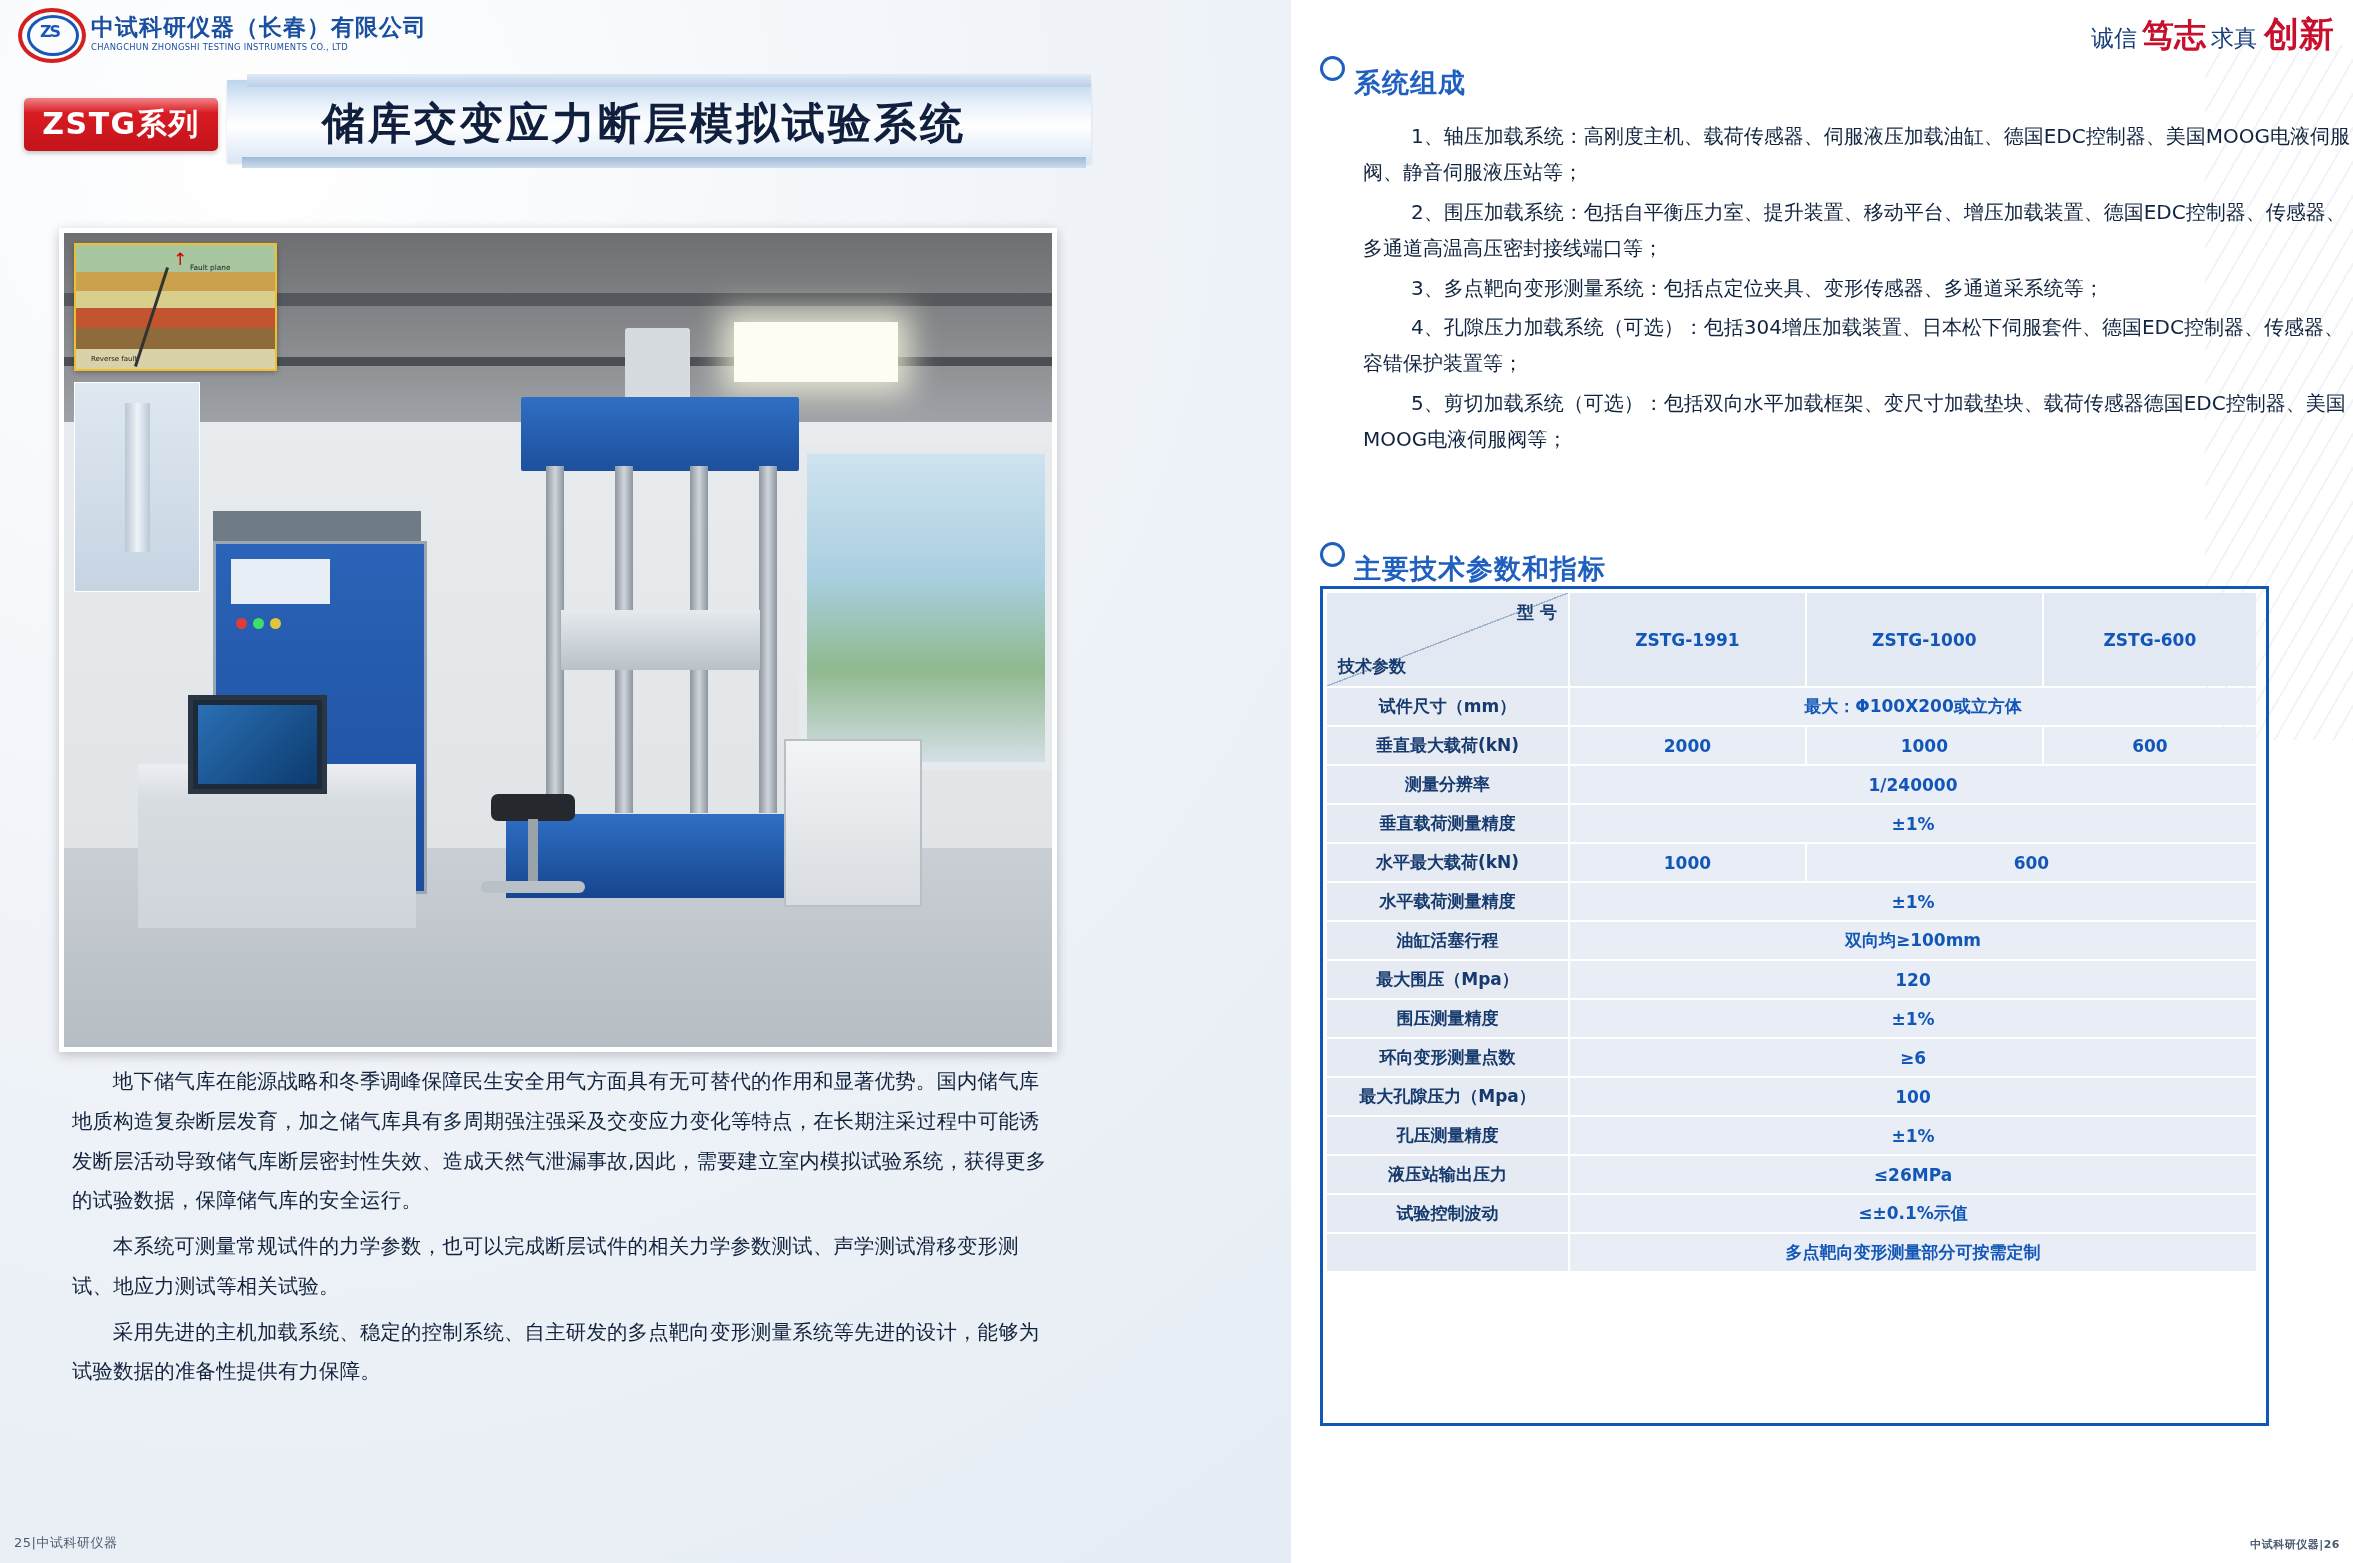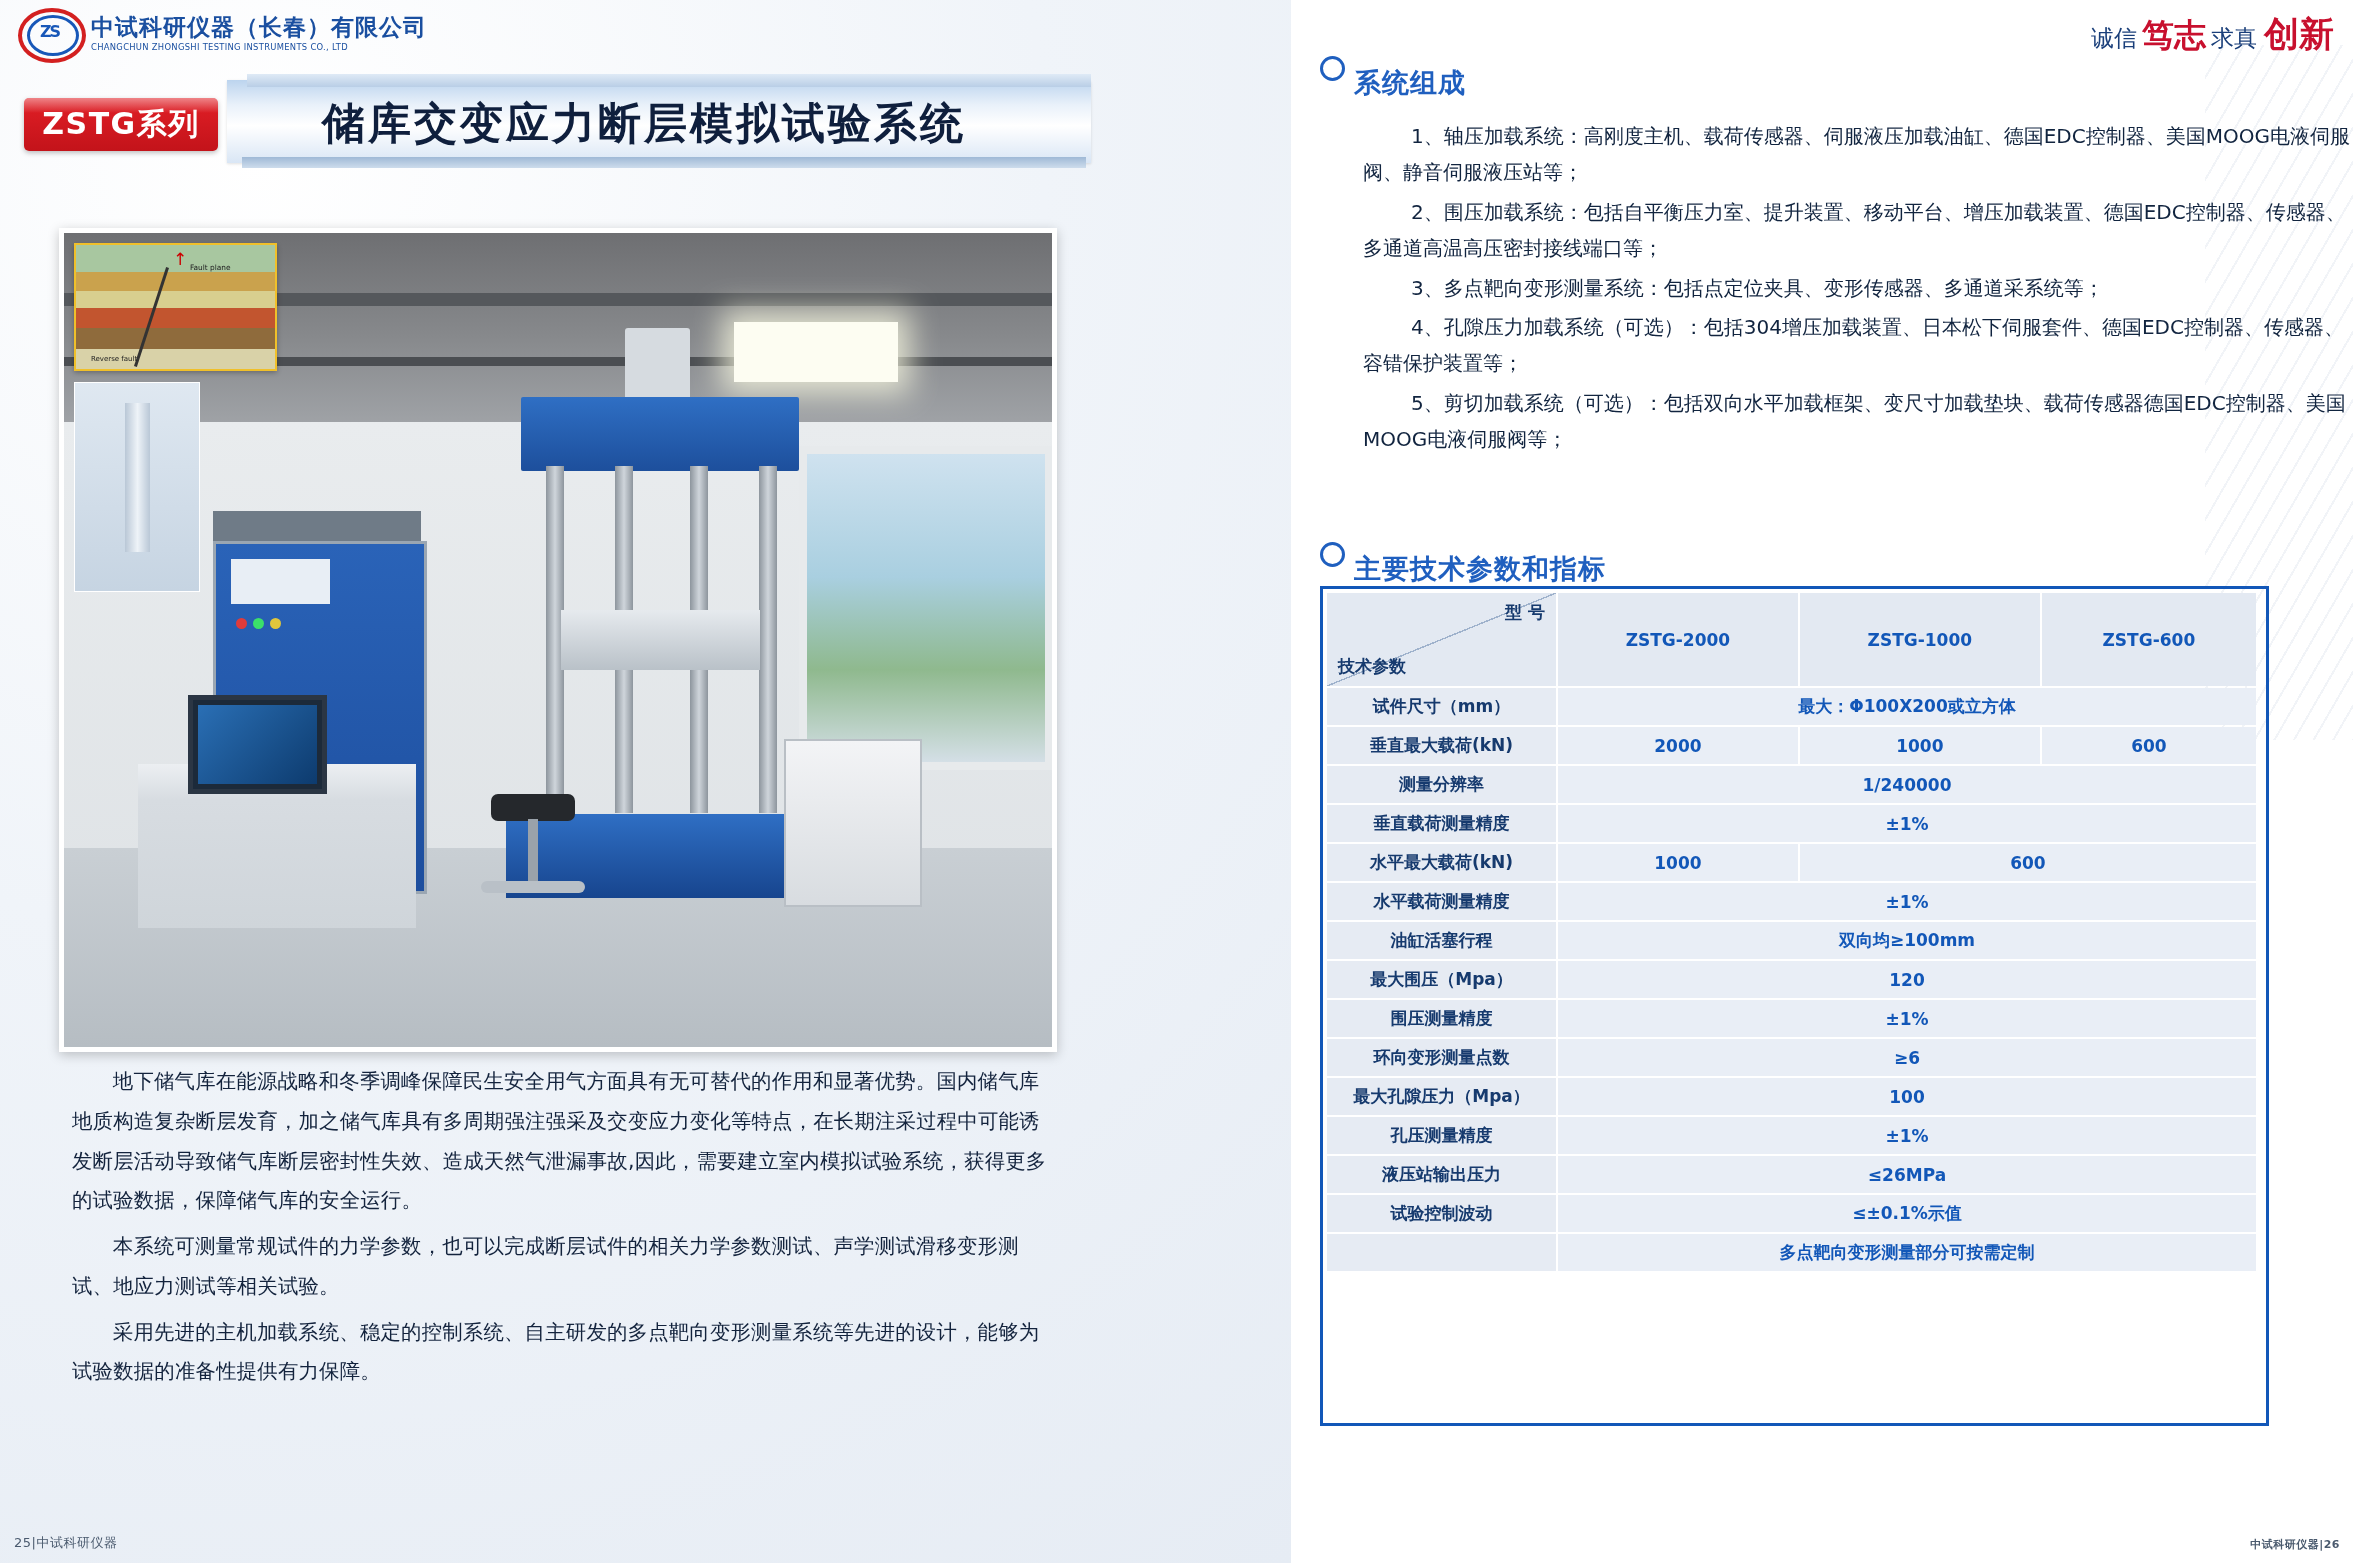--- a/index.html
+++ b/index.html
@@ -139,21 +139,21 @@
   .sect-head .dot{width:19px;height:19px;border-radius:50%;border:3px solid #1f5fbf;margin-right:9px;}
   .sect-head .txt{font-size:27px;font-weight:bold;color:#1f5fbf;letter-spacing:1px;margin-top:30px;}
 
   .rtext{position:absolute;left:1320px;width:998px;color:#11243f;font-size:20px;line-height:1.82;}
   .rtext p{margin:0 0 3px 0;}
   .ind{text-indent:2.4em;}
 
   
   table.spec{position:absolute;left:1325px;top:591px;width:933px;border-collapse:separate;border-spacing:2.5px;
      font-size:17px;color:#1257b8;}
-  table.spec td{background:#e9eef6;text-align:center;padding:7px 3px;font-weight:bold;}
+  table.spec td{background:#e9eef6;text-align:center;padding:7px 9px;font-weight:bold;}
   table.spec td.hdr{background:#e3e9f2;}
   table.spec td.label{background:#e6ebf3;color:#163a6e;width:223px;}
   table.spec .corner{height:79px;position:relative;background:#e3e9f2;}
   .corner .m{position:absolute;right:11px;top:8px;color:#163a6e;}
   .corner .p{position:absolute;left:11px;bottom:8px;color:#163a6e;}
   .corner .diag{position:absolute;left:0;top:0;width:100%;height:100%;
      background:linear-gradient(to right bottom, transparent calc(50% - 0.7px), #9fb2cc calc(50% - 0.7px), #9fb2cc calc(50% + 0.7px), transparent calc(50% + 0.7px));}
   .tbl-wrap{position:absolute;left:1320px;top:586px;width:943px;height:834px;border:3px solid #1257b8;}
 
   .ribbon{position:absolute;right:0;top:45px;width:149px;height:695px;
@@ -283,21 +283,21 @@
 
   <div class="tbl-wrap"></div>
   <table class="spec">
     <tbody id="spec-body">
         <tr>
           <td class="corner">
             <div class="diag"></div>
             <div class="m">型 号</div>
             <div class="p">技术参数</div>
           </td>
-          <td class="hdr">ZSTG-2000</td>
+          <td class="hdr">ZSTG-1991</td>
           <td class="hdr">ZSTG-1000</td>
           <td class="hdr">ZSTG-600</td>
         </tr>
         <tr>
           <td class="label">试件尺寸（mm）</td>
           <td colspan="3">最大：Φ100X200或立方体</td>
         </tr>
         <tr>
           <td class="label">垂直最大载荷(kN)</td>
           <td>2000</td>

